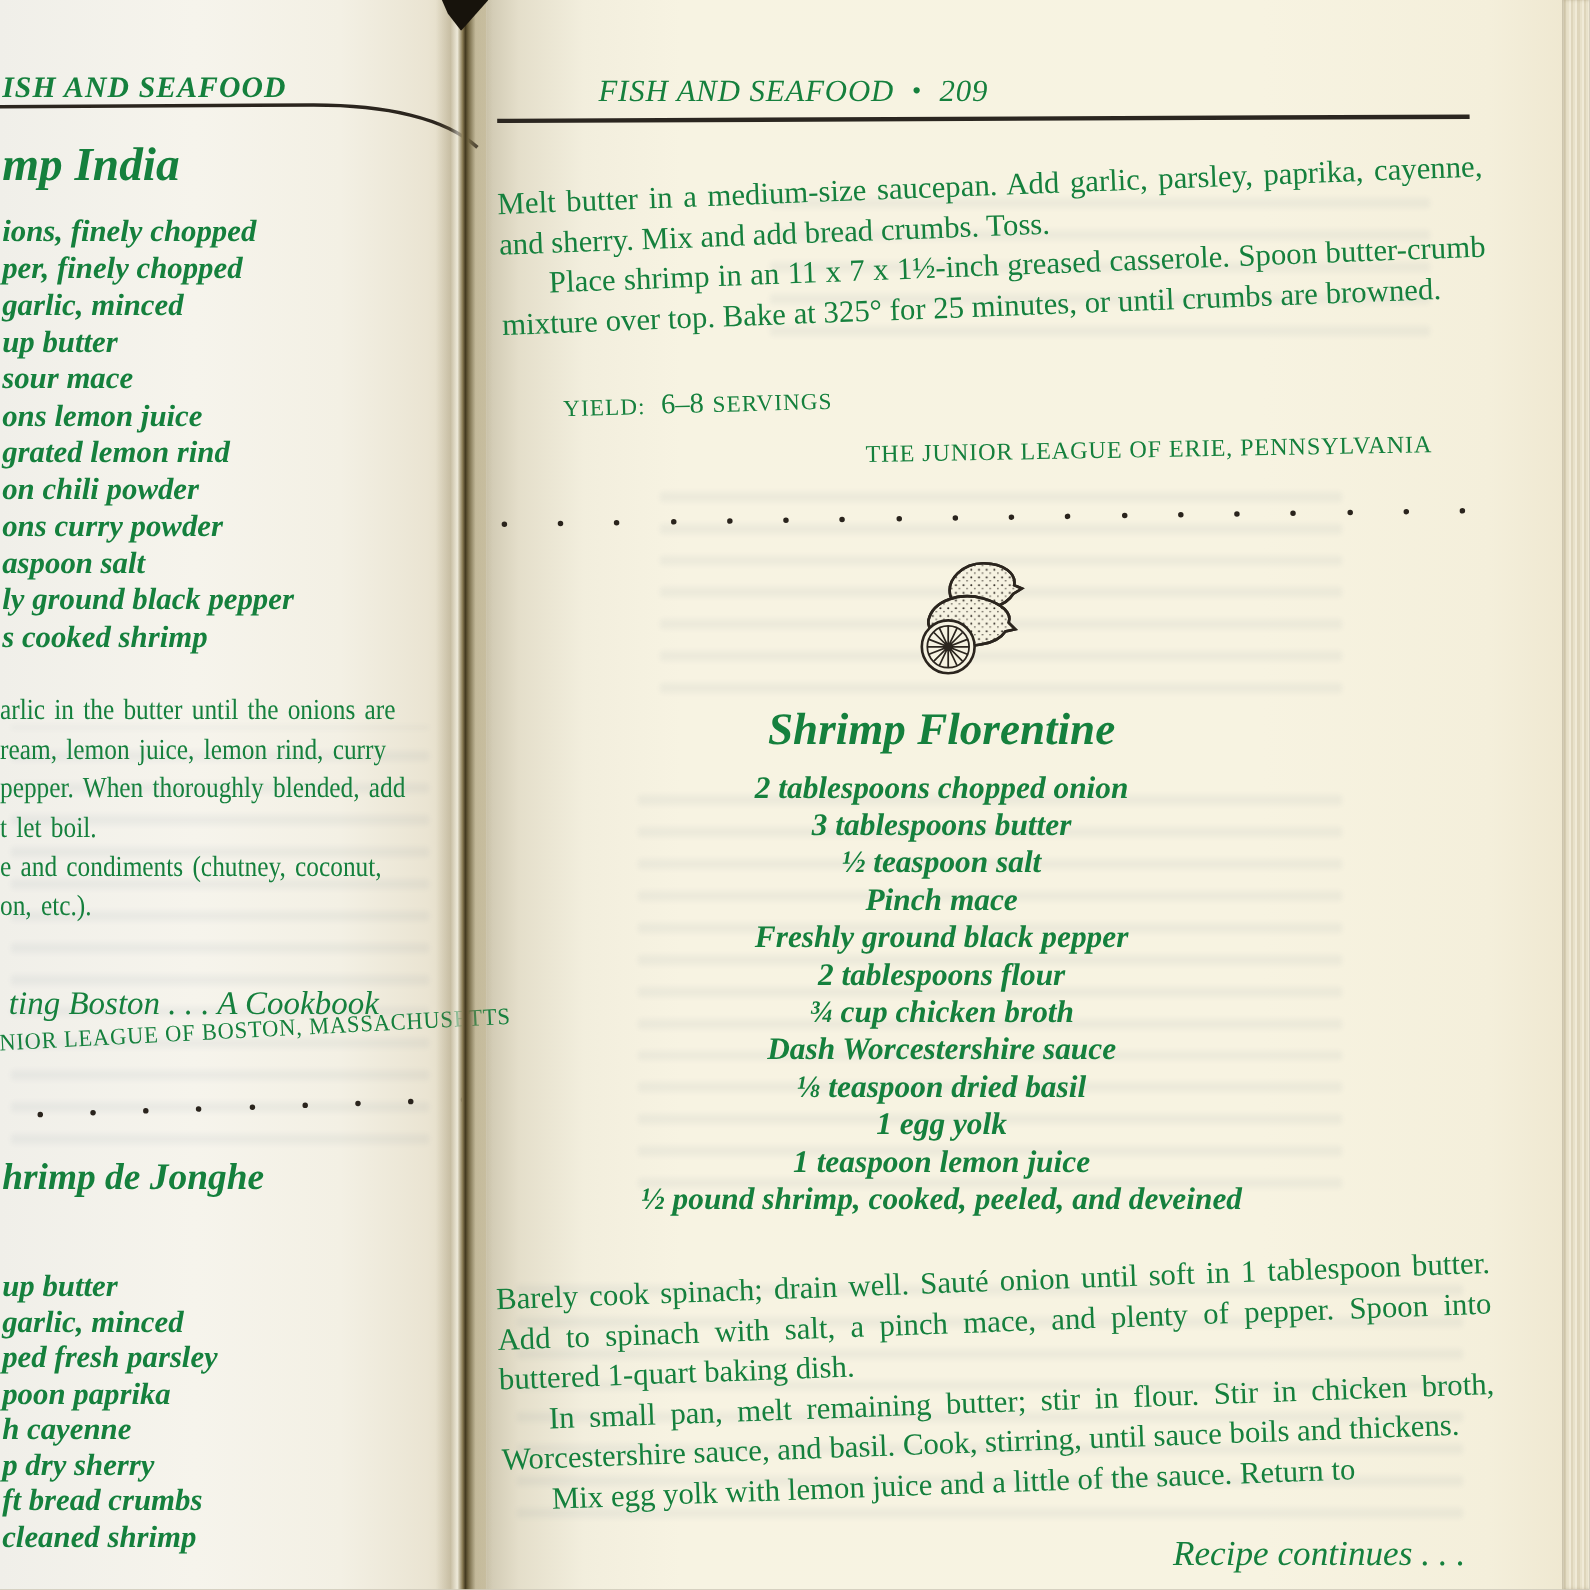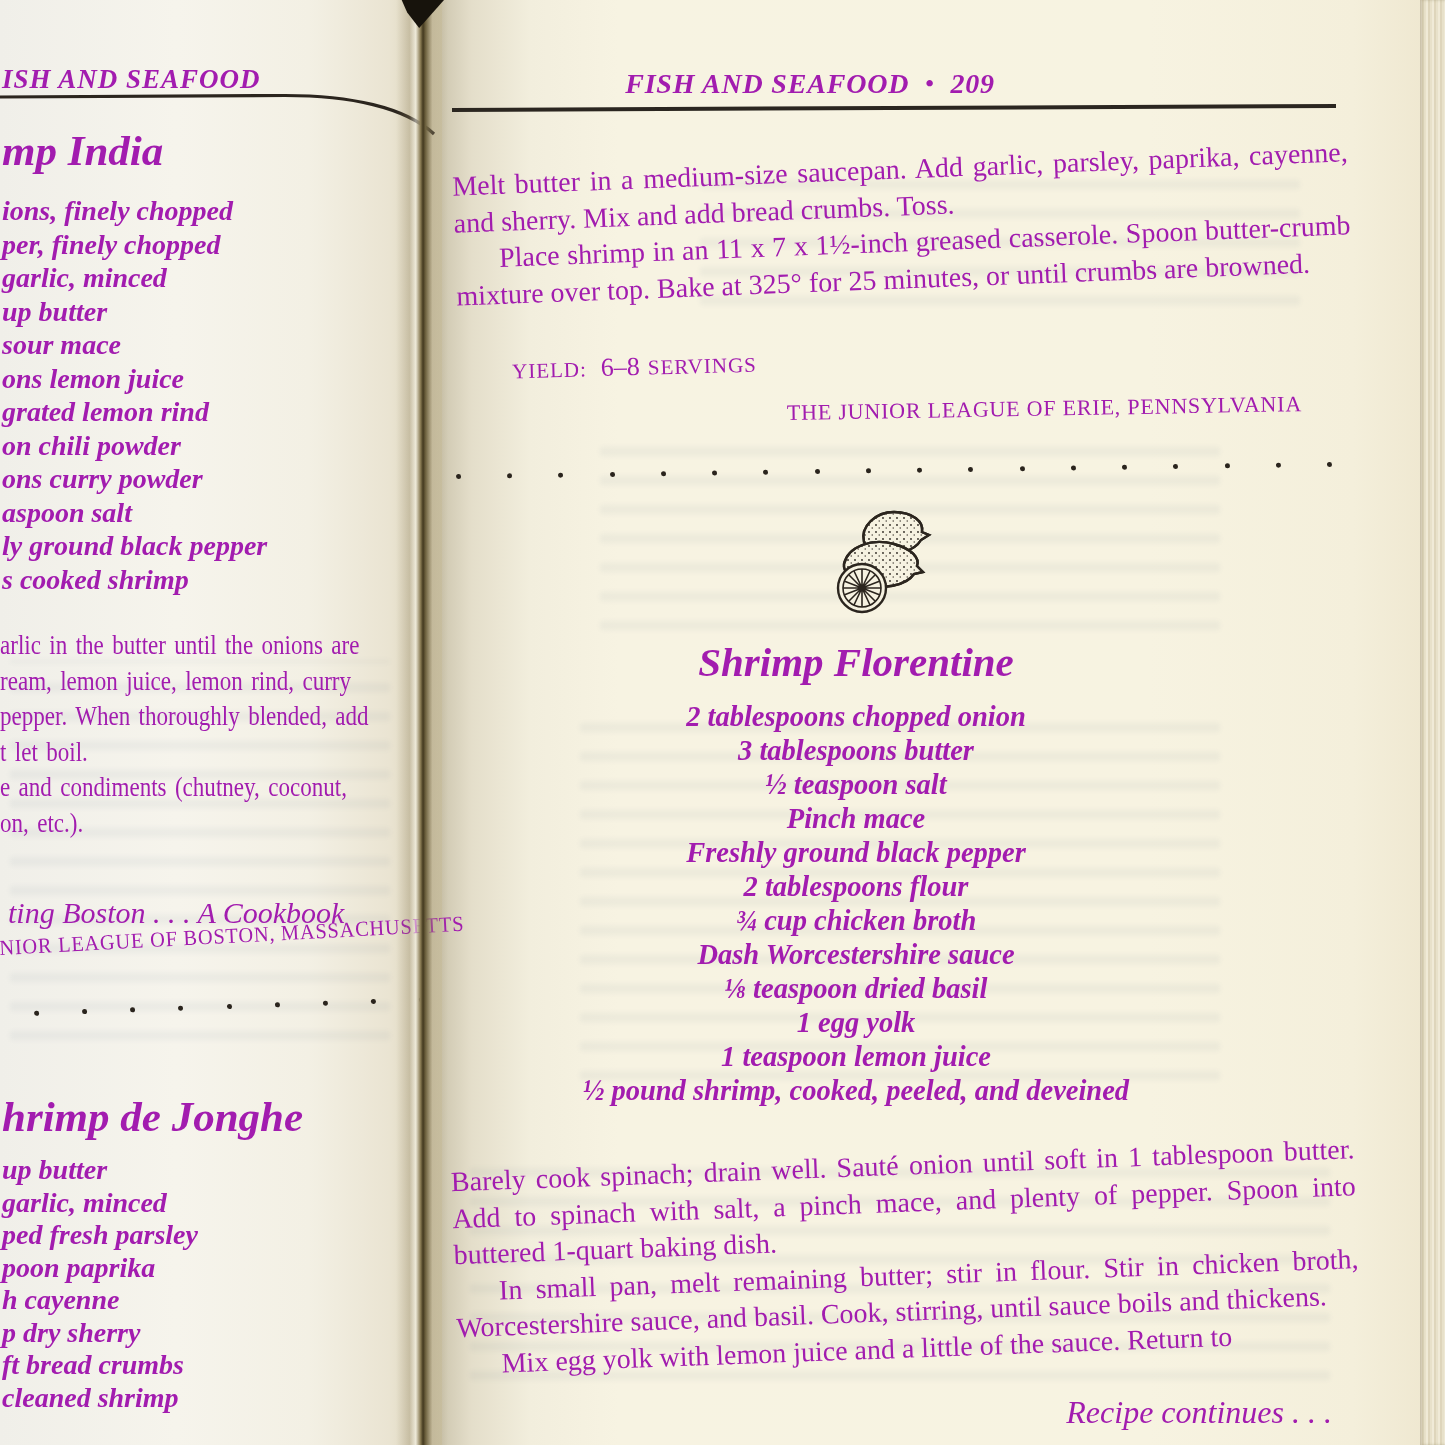--- a/index.html
+++ b/index.html
@@ -1,18 +1,18 @@
 <!DOCTYPE html>
 <html><head>
 <meta charset="utf-8">
 <style>
   html,body{margin:0;padding:0;background:#b9b2a0;}
   #stage{
     position:relative;width:1445px;height:1445px;overflow:hidden;
-    font-family:"Liberation Serif", serif;color:#a21caf;background:#efecdd;
+    font-family:"Liberation Serif", serif;color:#15803d;background:#efecdd;
   }
   
   .page{position:absolute;top:0;height:1445px;}
   #left-page{
     left:0;width:442px;
     background:linear-gradient(90deg,#f0efe9 0%,#f6f4ec 40%,#f3f0e4 70%,#eae4d2 88%,#d9d1b6 97%,#cdc4a6 100%);
   }
   #right-page{
     left:442px;width:980px;
     background:linear-gradient(90deg,#cfc8b1 0%,#e4deca 3%,#f2eedd 9%,#f7f3e2 18%,#f7f3e1 72%,#f4efdb 93%,#efe8d1 100%);
@@ -42,25 +42,25 @@
   .ing-list{list-style:none;margin:0;padding:0;}
   #lp-ing-1{left:2px;top:194px;}
   #lp-ing-1 li{font-style:italic;font-weight:700;font-size:28px;line-height:33.5px;white-space:nowrap;}
   #lp-body{left:0;top:628px;width:500px;transform:scaleX(.87);transform-origin:left top;}
   #lp-body li{font-size:26.5px;line-height:35.5px;white-space:nowrap;word-spacing:3px;}
   #lp-source{left:8px;top:896px;font-style:italic;font-size:30px;white-space:nowrap;}
   #lp-org{left:0;top:936px;font-size:21.5px;white-space:nowrap;transform:rotate(-3deg) scaleX(.95);transform-origin:left bottom;}
   .dots{display:flex;justify-content:space-between;align-items:center;}
   .dot{width:5px;height:5px;border-radius:50%;background:#2a241d;display:inline-block;}
   #lp-dots{left:34px;top:1004px;width:390px;transform:rotate(-2deg);}
-  #lp-title-2{left:2px;top:1092px;font-style:italic;font-weight:700;font-size:43px;}
+  #lp-title-2{left:2px;top:1052px;font-style:italic;font-weight:700;font-size:34px;}
   #lp-ing-2{left:2px;top:1154px;}
   #lp-ing-2 li{font-style:italic;font-weight:700;font-size:28px;line-height:32.5px;white-space:nowrap;}
   
-  #rp-header{left:565px;top:68px;width:490px;text-align:center;font-style:italic;font-weight:700;font-size:28px;white-space:nowrap;}
+  #rp-header{left:544px;top:68px;width:490px;text-align:left;font-style:italic;font-weight:400;font-size:28px;white-space:nowrap;}
   #rp-header .sep{display:inline-block;margin:0 16px;font-size:24px;vertical-align:2px;}
   #rp-rule{left:452px;top:106px;width:884px;height:3.5px;background:#2b2620;transform:rotate(-.25deg);}
   .bodyblock{font-size:28px;line-height:36.5px;text-align:justify;}
   .bodyblock p{margin:0;}
   .bodyblock p.indent{text-indent:44px;}
   #rp-block-1{left:454px;top:148px;width:896px;transform:rotate(-2.2deg);transform-origin:60% 50%;}
   #rp-yield{left:512px;top:352px;transform:rotate(-1.6deg);white-space:nowrap;}
   #rp-yield .ylabel{font-size:21px;letter-spacing:1px;}
   #rp-yield .yrange{font-size:26px;margin-left:14px;}
   #rp-yield .yunit{font-size:21px;letter-spacing:1px;margin-left:8px;}

